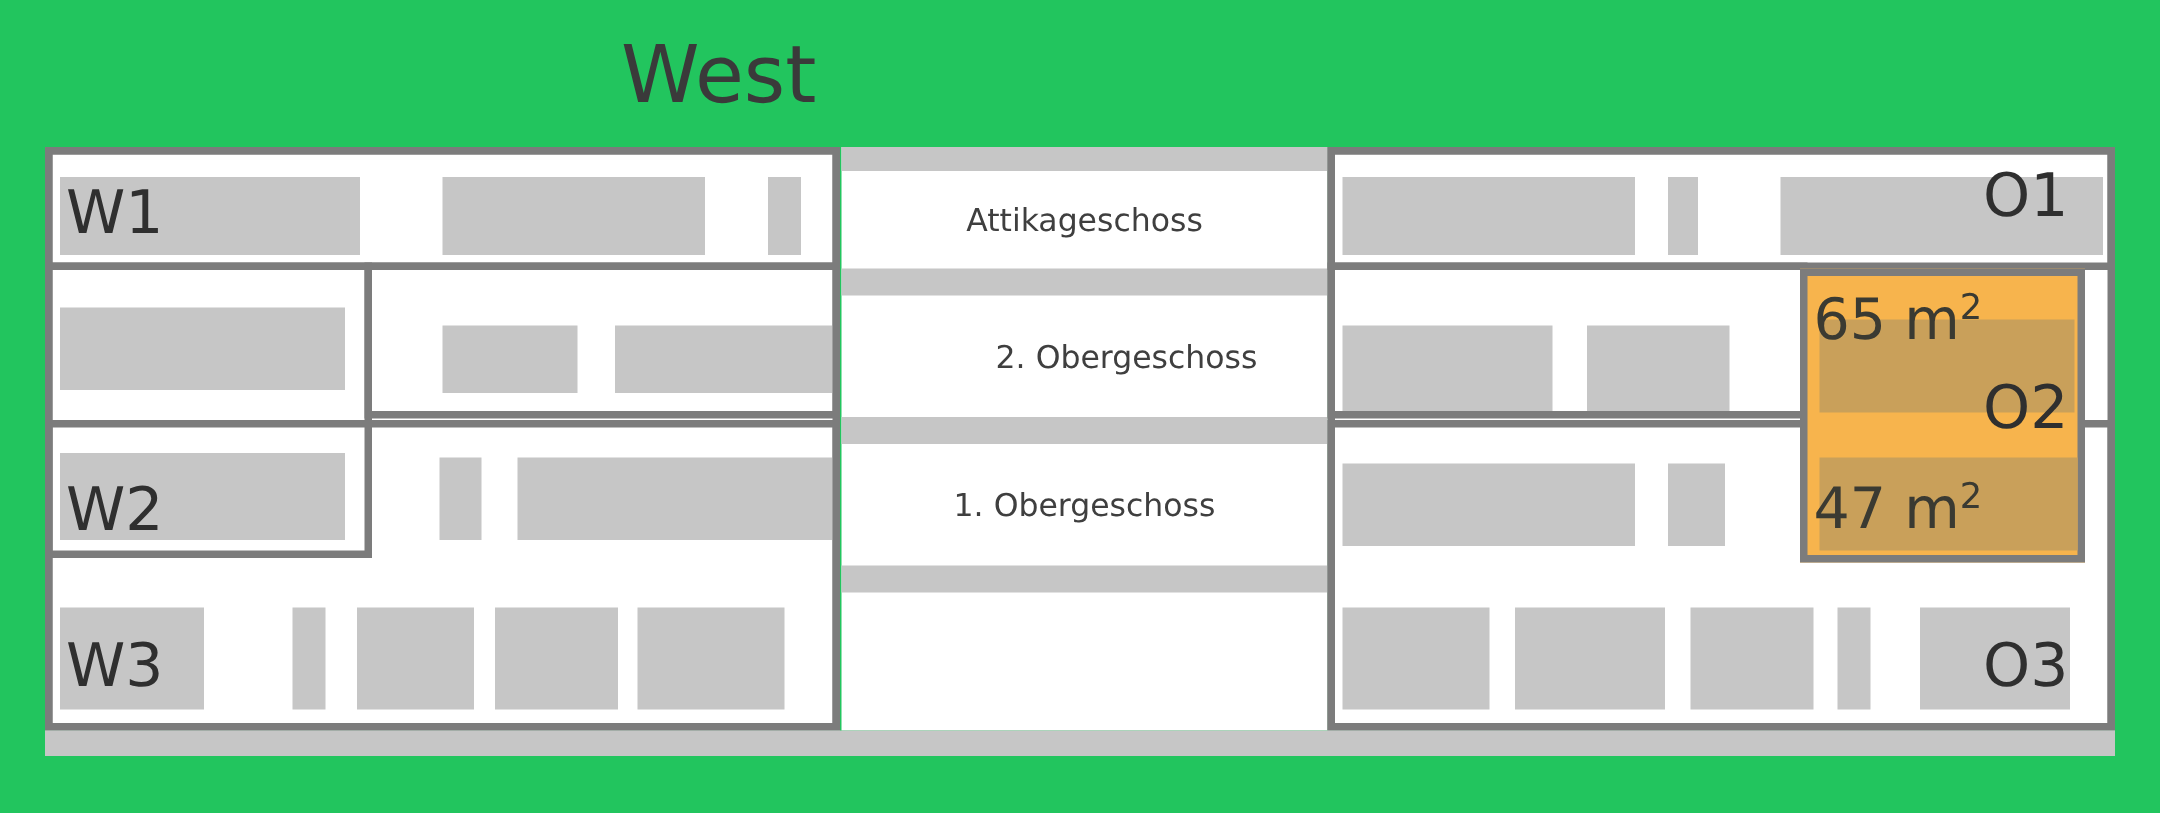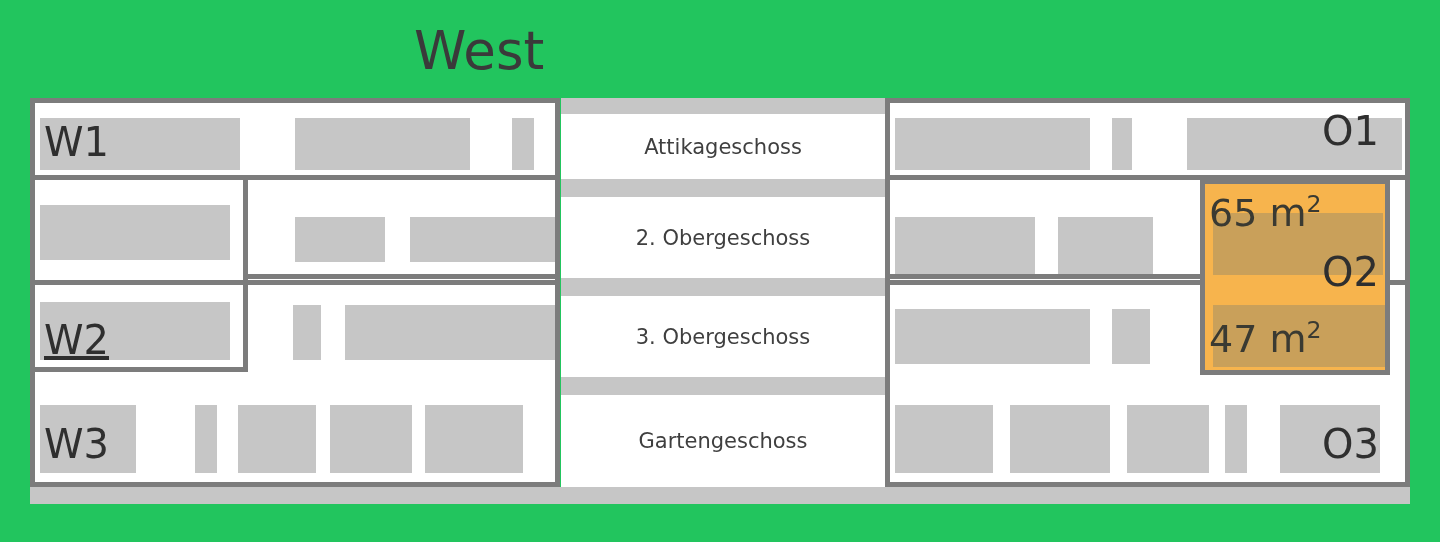--- a/index.html
+++ b/index.html
@@ -145,33 +145,32 @@
     <div class="room" style="left:295px; top:302px; width:82px;  height:68px;"></div>
     <div class="room" style="left:390px; top:302px; width:98px;  height:68px;"></div>
   </div>
 
   <div class="unit-box" style="left:30px; top:98px; width:530px; height:82px;"></div>
   <div class="unit-box" style="left:30px; top:175px; width:218px; height:197px;"></div>
   <div class="unit-box" style="left:243px; top:175px; width:317px; height:104px;"></div>
   <div class="unit-box" style="left:30px; top:280px; width:530px; height:207px;"></div>
 
   <div class="unit-label" style="left:44px; top:122px;">W1</div>
-  <div class="unit-label" style="left:44px; top:320px;text-decoration:underline;">W2</div>
+  <div class="unit-label" style="left:44px; top:320px;">W2</div>
   <div class="unit-label" style="left:44px; top:424px;">W3</div>
 
   <div id="core">
     <div class="core-slab" style="top:0px;   height:16px;"></div>
     <div class="core-slab" style="top:81px;  height:18px;"></div>
     <div class="core-slab" style="top:180px; height:18px;"></div>
     <div class="core-slab" style="top:279px; height:18px;"></div>
 
     <div class="floor-label" style="top:16px;  height:65px;">Attikageschoss</div>
-    <div class="floor-label" style="top:99px;  height:81px;">2. Obergeschoss</div>
-    <div class="floor-label" style="top:198px; height:81px;">3. Obergeschoss</div>
-    <div class="floor-label" style="top:297px; height:92px;">Gartengeschoss</div>
+    <div class="floor-label" style="top:99px;  height:81px;padding-left:28px;">2. Obergeschoss</div>
+    <div class="floor-label" style="top:198px; height:81px;">1. Obergeschoss</div>
   </div>
 
   <div class="block" id="block-ost">
 
     <div class="room" style="left:5px;  top:15px; width:195px; height:52px;"></div>
     <div class="room" style="left:222px; top:15px; width:20px;  height:52px;"></div>
     <div class="room" style="left:297px; top:15px; width:215px; height:52px;"></div>
 
     <div class="room" style="left:5px;  top:114px; width:140px; height:58px;"></div>
     <div class="room" style="left:168px; top:114px; width:95px;  height:58px;"></div>

